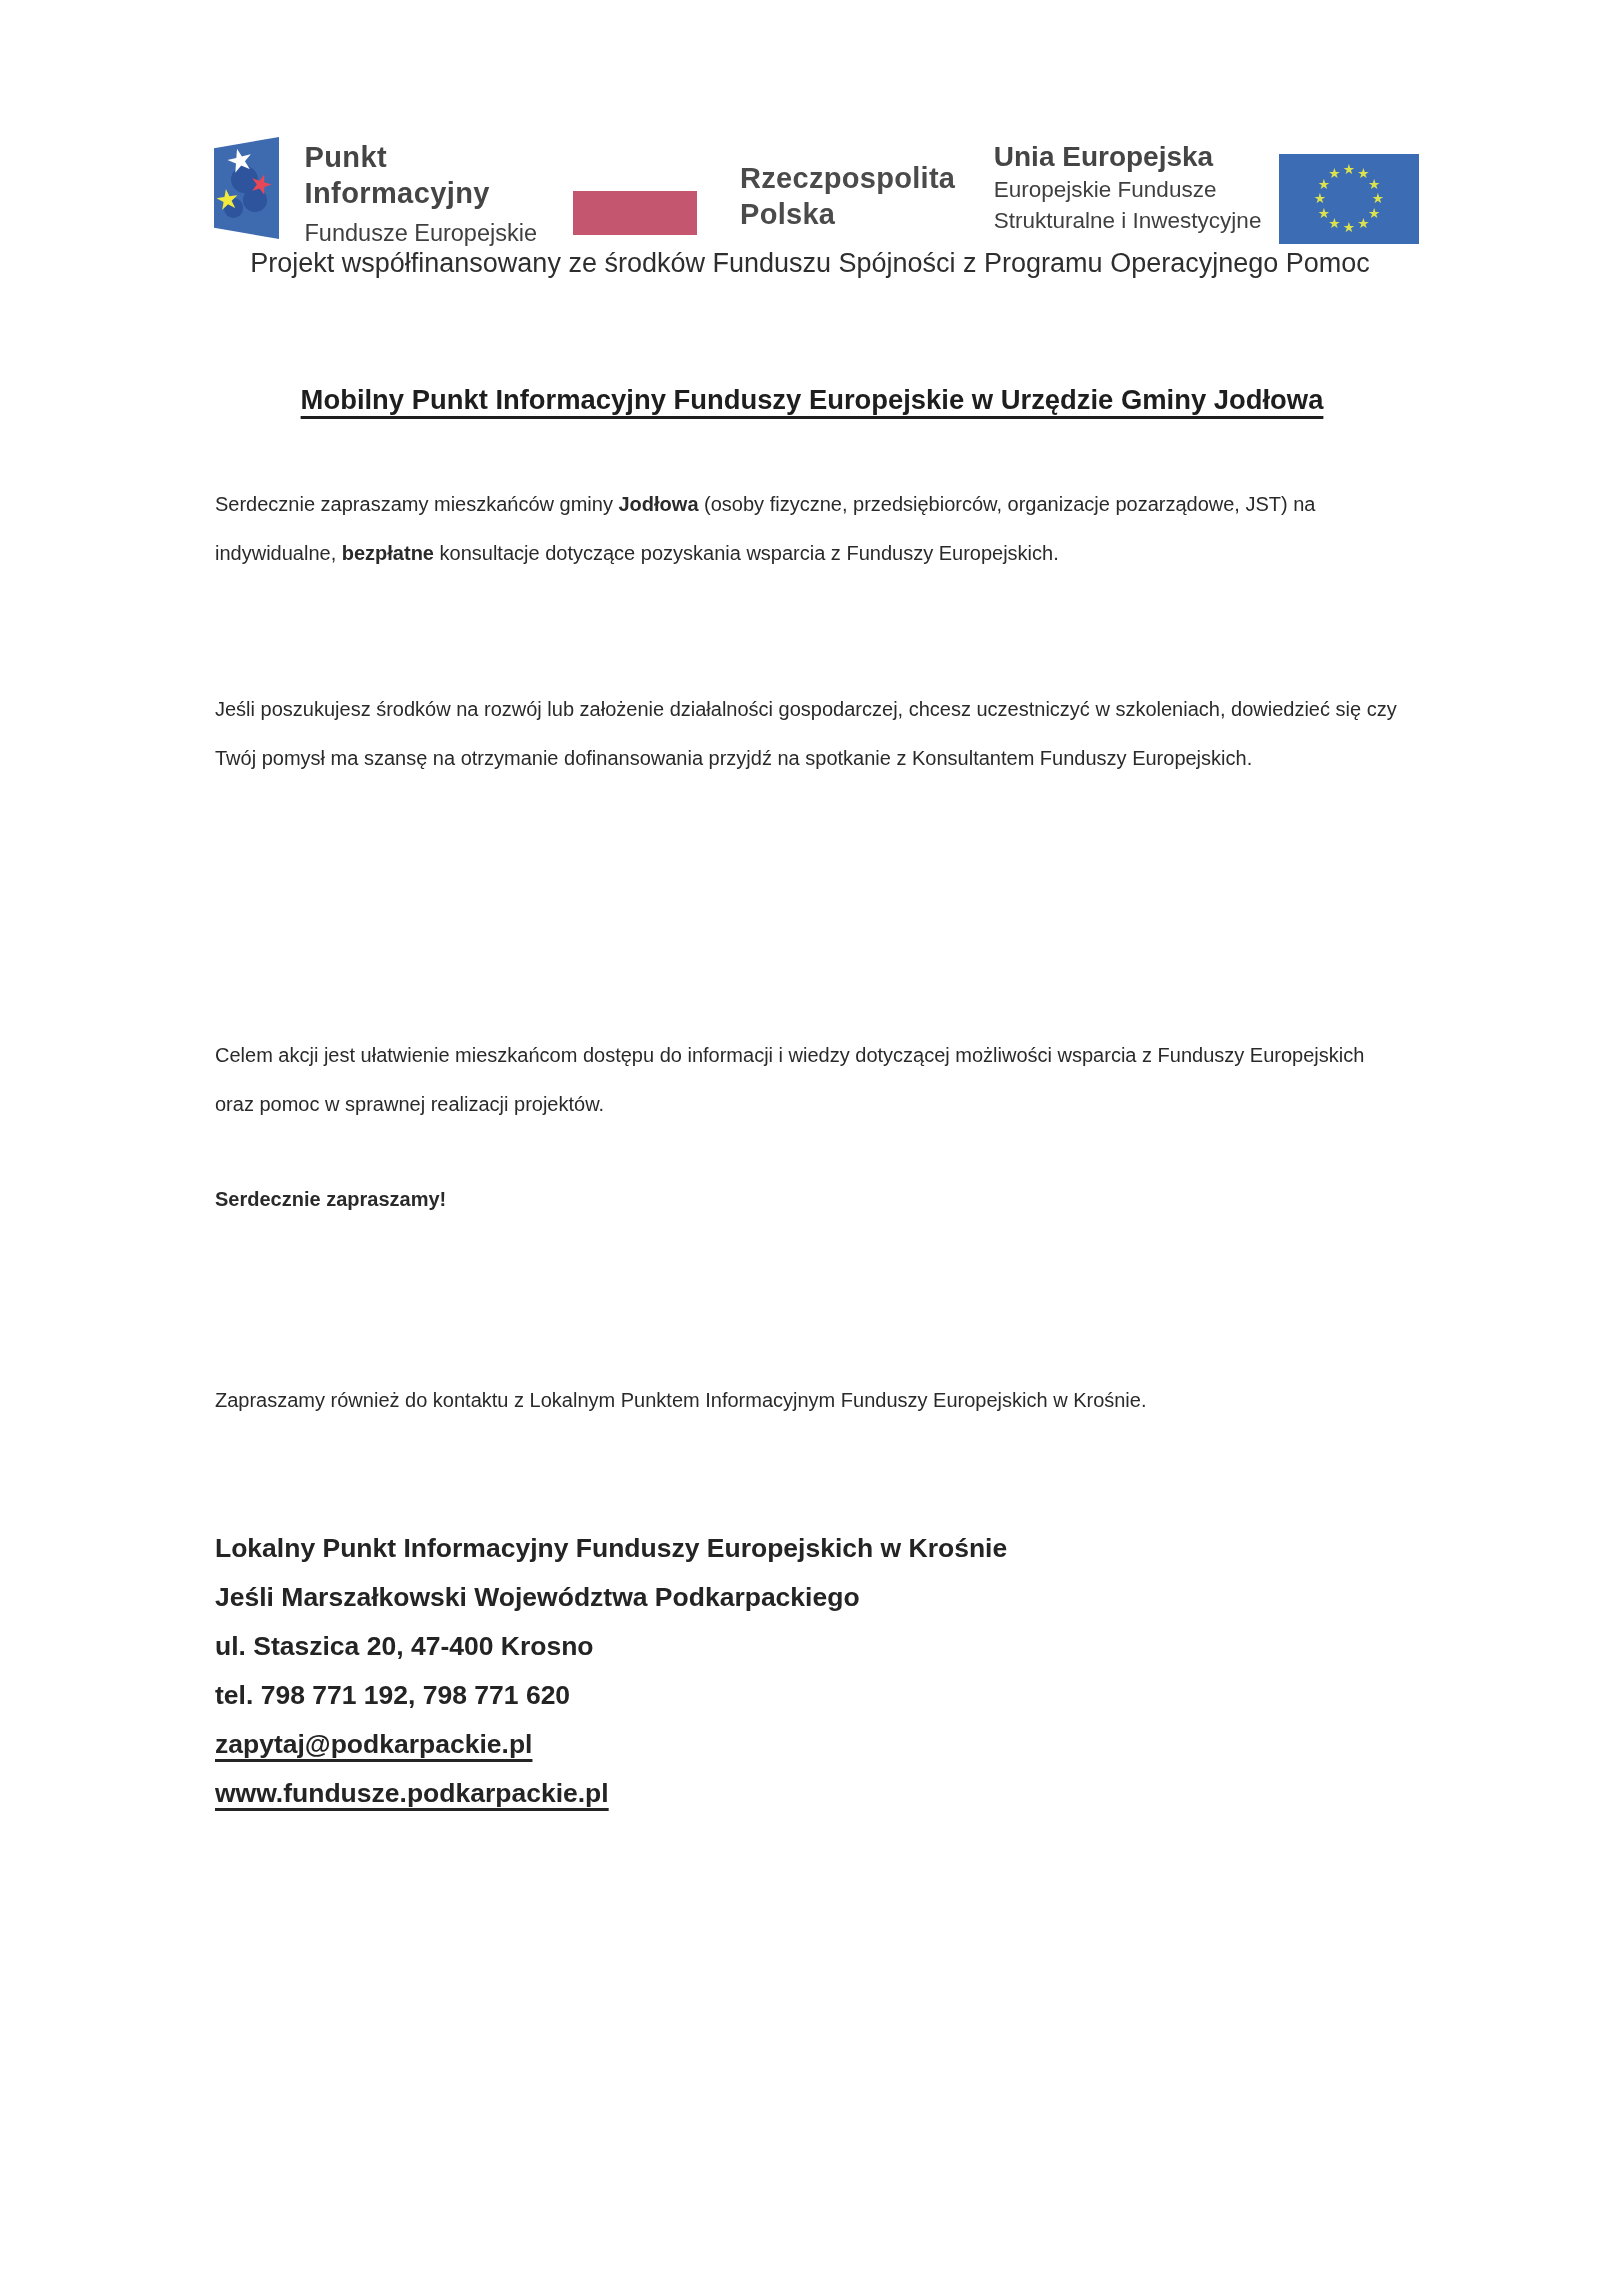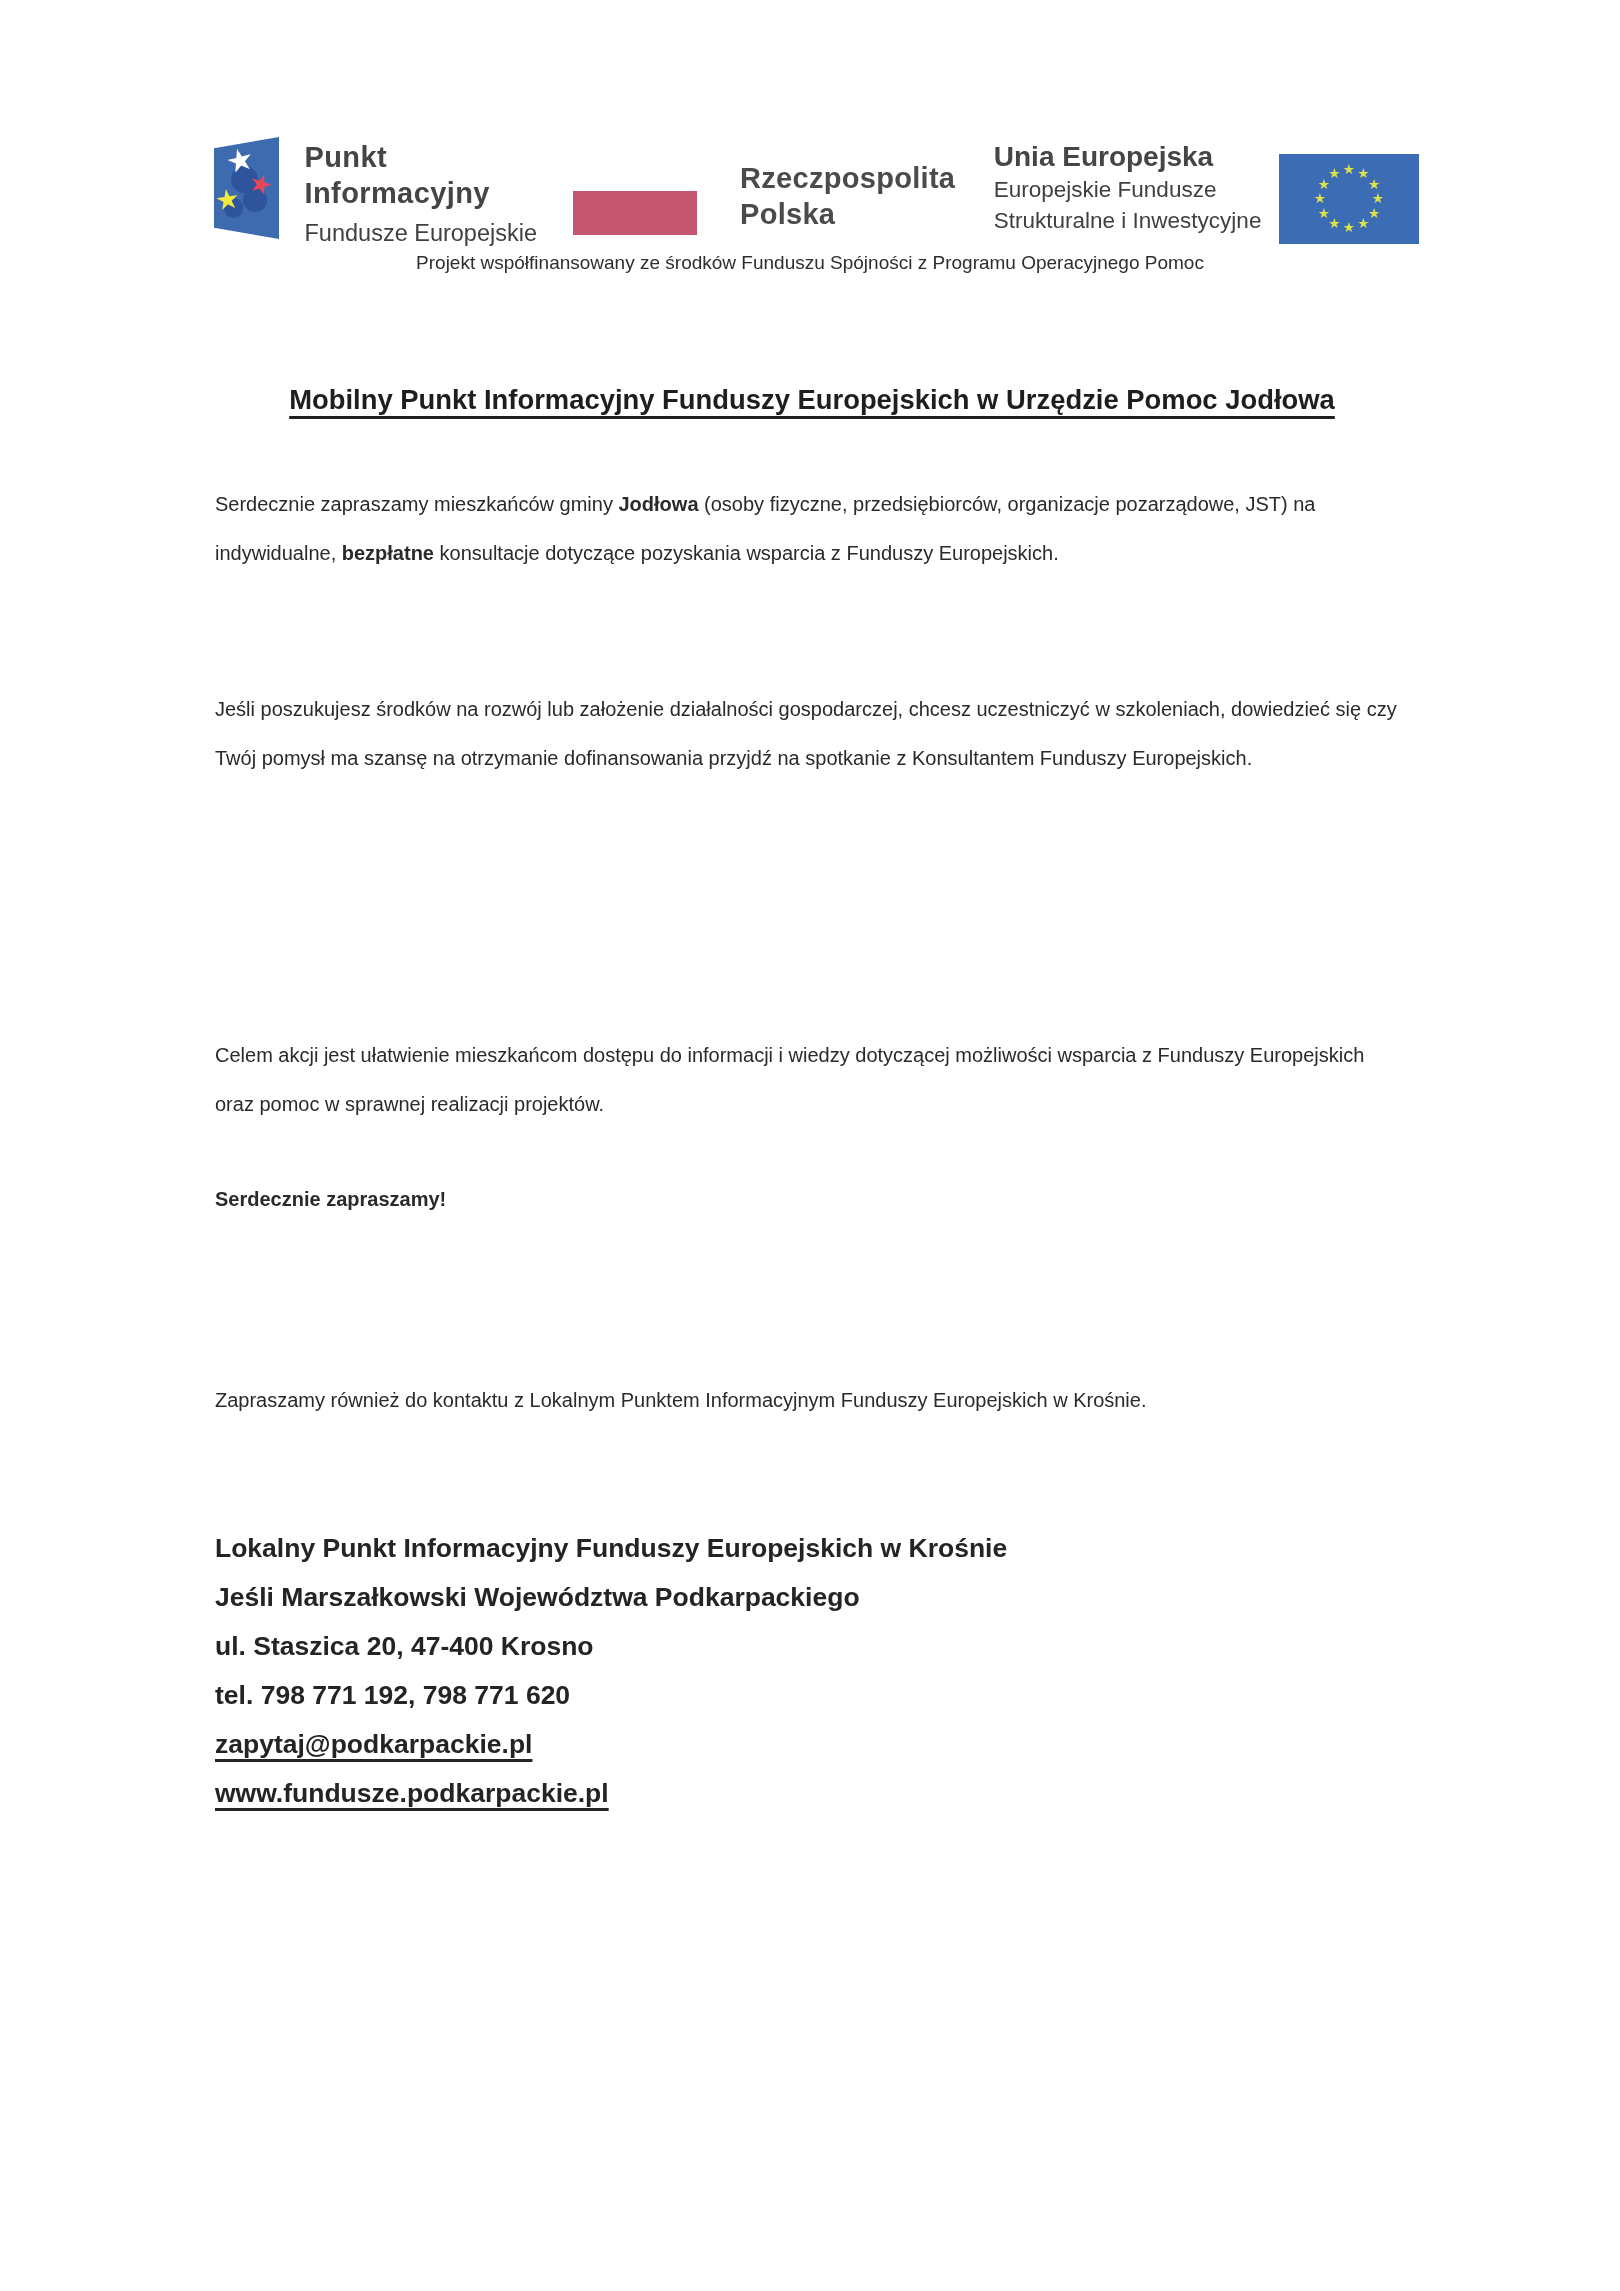--- a/index.html
+++ b/index.html
@@ -44,21 +44,21 @@
   .eu-star:nth-child(5){transform:rotate(120deg) translateY(-29px) rotate(-120deg);}
   .eu-star:nth-child(6){transform:rotate(150deg) translateY(-29px) rotate(-150deg);}
   .eu-star:nth-child(7){transform:rotate(180deg) translateY(-29px) rotate(-180deg);}
   .eu-star:nth-child(8){transform:rotate(210deg) translateY(-29px) rotate(-210deg);}
   .eu-star:nth-child(9){transform:rotate(240deg) translateY(-29px) rotate(-240deg);}
   .eu-star:nth-child(10){transform:rotate(270deg) translateY(-29px) rotate(-270deg);}
   .eu-star:nth-child(11){transform:rotate(300deg) translateY(-29px) rotate(-300deg);}
   .eu-star:nth-child(12){transform:rotate(330deg) translateY(-29px) rotate(-330deg);}
 
   .funding-note{position:absolute;left:0;top:247px;width:100%;text-align:center;
-    font-size:19px;line-height:32px;color:#2e2e2e;}
+    font-size:27px;line-height:32px;color:#2e2e2e;}
 
   
   .doc-title{position:absolute;left:214px;top:384px;width:1196px;margin:0;text-align:center;
     font-size:27.4px;font-weight:bold;color:#1e1e1e;
     text-decoration:underline;text-decoration-thickness:2.9px;text-underline-offset:6.9px;}
 
   .para{position:absolute;left:215px;width:1192px;margin:0;font-size:20px;line-height:49px;color:#2a2a2a;}
   .para b{font-weight:bold;}
   .p-invitation{top:480px;}
   .p-offer{top:685px;}
@@ -121,21 +121,21 @@
       <span class="eu-star">★</span>
       <span class="eu-star">★</span>
       <span class="eu-star">★</span>
     </div>
   </div>
 
   <div class="funding-note">
     <div>Projekt współfinansowany ze środków Funduszu Spójności z Programu Operacyjnego Pomoc</div>
   </div>
 
-  <h1 class="doc-title">Mobilny Punkt Informacyjny Funduszy Europejskich w Urzędzie Pomoc Jodłowa</h1>
+  <h1 class="doc-title">Mobilny Punkt Informacyjny Funduszy Europejskie w Urzędzie Gminy Jodłowa</h1>
 
   <p class="para p-invitation"><span>Serdecznie zapraszamy mieszkańców gminy </span><b>Jodłowa</b><span> (osoby fizyczne, przedsiębiorców, organizacje pozarządowe, JST) na indywidualne, </span><b>bezpłatne</b><span> konsultacje dotyczące pozyskania wsparcia z Funduszy Europejskich.</span></p>
   <p class="para p-offer"><span>Jeśli poszukujesz środków na rozwój lub założenie działalności gospodarczej, chcesz uczestniczyć w szkoleniach, dowiedzieć się czy Twój pomysł ma szansę na otrzymanie dofinansowania przyjdź na spotkanie z Konsultantem Funduszy Europejskich.</span></p>
   <p class="para p-goal"><span>Celem akcji jest ułatwienie mieszkańcom dostępu do informacji i wiedzy dotyczącej możliwości wsparcia z Funduszy Europejskich oraz pomoc w sprawnej realizacji projektów.</span></p>
   <p class="para p-closing"><b>Serdecznie zapraszamy!</b></p>
   <p class="para p-contact-intro"><span>Zapraszamy również do kontaktu z Lokalnym Punktem Informacyjnym Funduszy Europejskich w Krośnie.</span></p>
 
   <div class="contact">
     <div>Lokalny Punkt Informacyjny Funduszy Europejskich w Krośnie</div>
     <div>Jeśli Marszałkowski Województwa Podkarpackiego</div>

